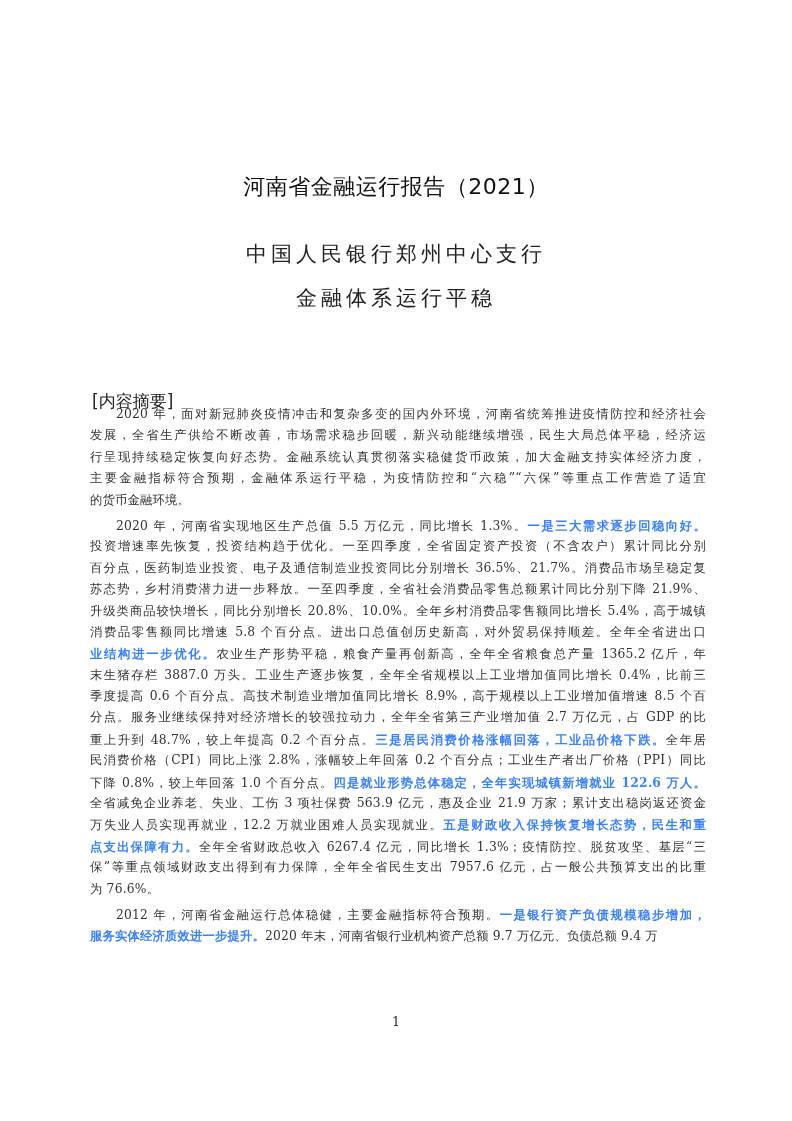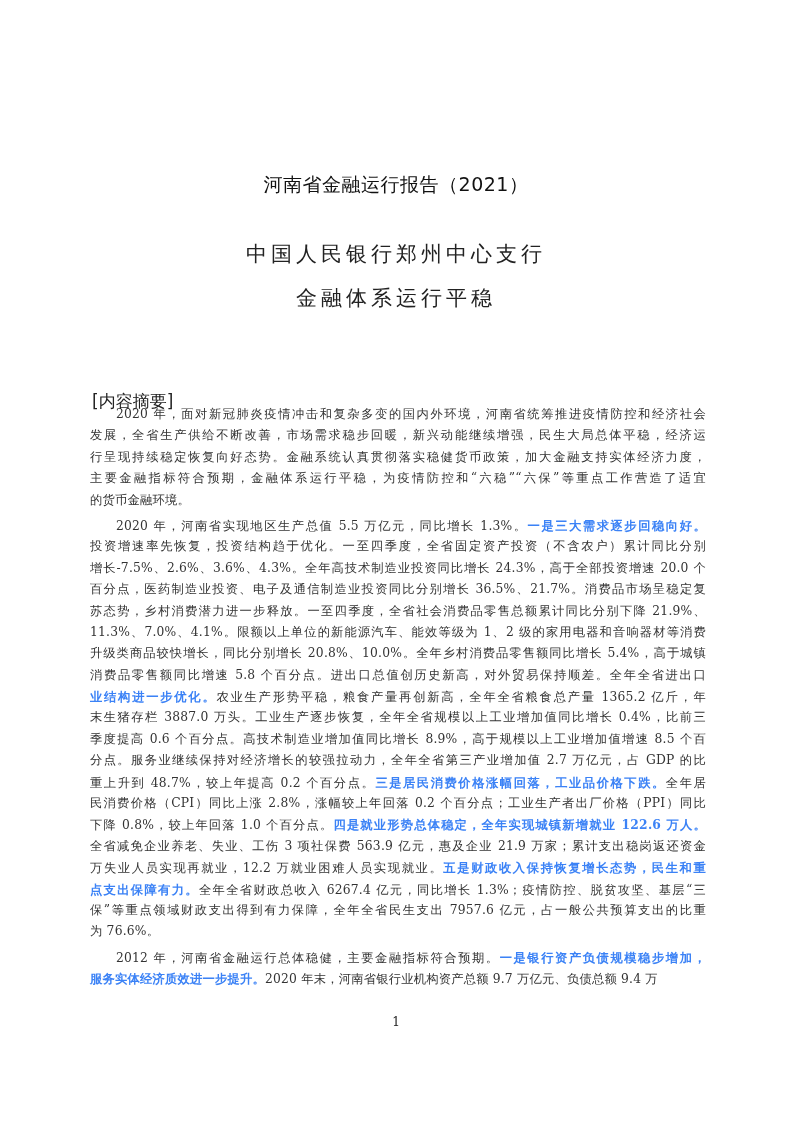--- a/index.html
+++ b/index.html
@@ -1,20 +1,20 @@
 <!DOCTYPE html>
 <html><head>
 <meta charset="utf-8">
 <style>
   html, body { margin:0; padding:0; background:#ffffff; }
   body { width:792px; height:1121px; position:relative; overflow:hidden;
          font-family:"DejaVu Serif","Liberation Serif",serif; color:#222; }
   .page { position:absolute; left:0; top:0; width:792px; height:1121px; background:#fff; }
   .title { position:absolute; top:172px; left:0; width:792px; text-align:center;
-           font-family:"DejaVu Sans","Liberation Sans",sans-serif; font-size:19px; color:#111; letter-spacing:0.5px; }
+           font-family:"DejaVu Sans","Liberation Sans",sans-serif; font-size:22px; color:#111; letter-spacing:0.5px; }
   .subtitle { position:absolute; left:0; width:792px; text-align:center; font-size:21px; color:#222; letter-spacing:4px; }
   .sub1 { top:240px; }
   .sub2 { top:284px; }
   .section-head { position:absolute; left:92px; top:390px; font-family:"DejaVu Sans","Liberation Sans",sans-serif;
                   font-size:17px; color:#222; }
   .body { position:absolute; left:90px; top:404px; width:616px; }
   .line { height:21.4px; line-height:21.4px; font-size:12.3px; white-space:nowrap; text-align:justify;
           text-align-last:justify; letter-spacing:0.2px; color:#333; }
   .line.last { text-align-last:left; }
   .line.indent { padding-left:26px; }
@@ -35,24 +35,22 @@
         <div class="line indent"><span>2020 年，面对新冠肺炎疫情冲击和复杂多变的国内外环境，河南省统筹推进疫情防控和经济社会</span></div>
         <div class="line"><span>发展，全省生产供给不断改善，市场需求稳步回暖，新兴动能继续增强，民生大局总体平稳，经济运</span></div>
         <div class="line"><span>行呈现持续稳定恢复向好态势。金融系统认真贯彻落实稳健货币政策，加大金融支持实体经济力度，</span></div>
         <div class="line"><span>主要金融指标符合预期，金融体系运行平稳，为疫情防控和“六稳”“六保”等重点工作营造了适宜</span></div>
         <div class="line last"><span>的货币金融环境。</span></div>
       </div>
       <div class="para-gap"></div>
       <div>
         <div class="line indent"><span>2020 年，河南省实现地区生产总值 5.5 万亿元，同比增长 1.3%。</span><span class="b">一是三大需求逐步回稳向好。</span></div>
         <div class="line"><span>投资增速率先恢复，投资结构趋于优化。一至四季度，全省固定资产投资（不含农户）累计同比分别</span></div>
-        <div class="line"><span>增长-7.5%、2.6%、3.6%、4.3%。全年高技术制造业投资同比增长 24.3%，高于全部投资增速 20.0 个</span></div>
         <div class="line"><span>百分点，医药制造业投资、电子及通信制造业投资同比分别增长 36.5%、21.7%。消费品市场呈稳定复</span></div>
         <div class="line"><span>苏态势，乡村消费潜力进一步释放。一至四季度，全省社会消费品零售总额累计同比分别下降 21.9%、</span></div>
-        <div class="line"><span>11.3%、7.0%、4.1%。限额以上单位的新能源汽车、能效等级为 1、2 级的家用电器和音响器材等消费</span></div>
         <div class="line"><span>升级类商品较快增长，同比分别增长 20.8%、10.0%。全年乡村消费品零售额同比增长 5.4%，高于城镇</span></div>
         <div class="line"><span>消费品零售额同比增速 5.8 个百分点。进出口总值创历史新高，对外贸易保持顺差。全年全省进出口</span></div>
         <div class="line"><span class="b">业结构进一步优化。</span><span>农业生产形势平稳，粮食产量再创新高，全年全省粮食总产量 1365.2 亿斤，年</span></div>
         <div class="line"><span>末生猪存栏 3887.0 万头。工业生产逐步恢复，全年全省规模以上工业增加值同比增长 0.4%，比前三</span></div>
         <div class="line"><span>季度提高 0.6 个百分点。高技术制造业增加值同比增长 8.9%，高于规模以上工业增加值增速 8.5 个百</span></div>
         <div class="line"><span>分点。服务业继续保持对经济增长的较强拉动力，全年全省第三产业增加值 2.7 万亿元，占 GDP 的比</span></div>
         <div class="line"><span>重上升到 48.7%，较上年提高 0.2 个百分点。</span><span class="b">三是居民消费价格涨幅回落，工业品价格下跌。</span><span>全年居</span></div>
         <div class="line"><span>民消费价格（CPI）同比上涨 2.8%，涨幅较上年回落 0.2 个百分点；工业生产者出厂价格（PPI）同比</span></div>
         <div class="line"><span>下降 0.8%，较上年回落 1.0 个百分点。</span><span class="b">四是就业形势总体稳定，全年实现城镇新增就业 122.6 万人。</span></div>
         <div class="line"><span>全省减免企业养老、失业、工伤 3 项社保费 563.9 亿元，惠及企业 21.9 万家；累计支出稳岗返还资金</span></div>

